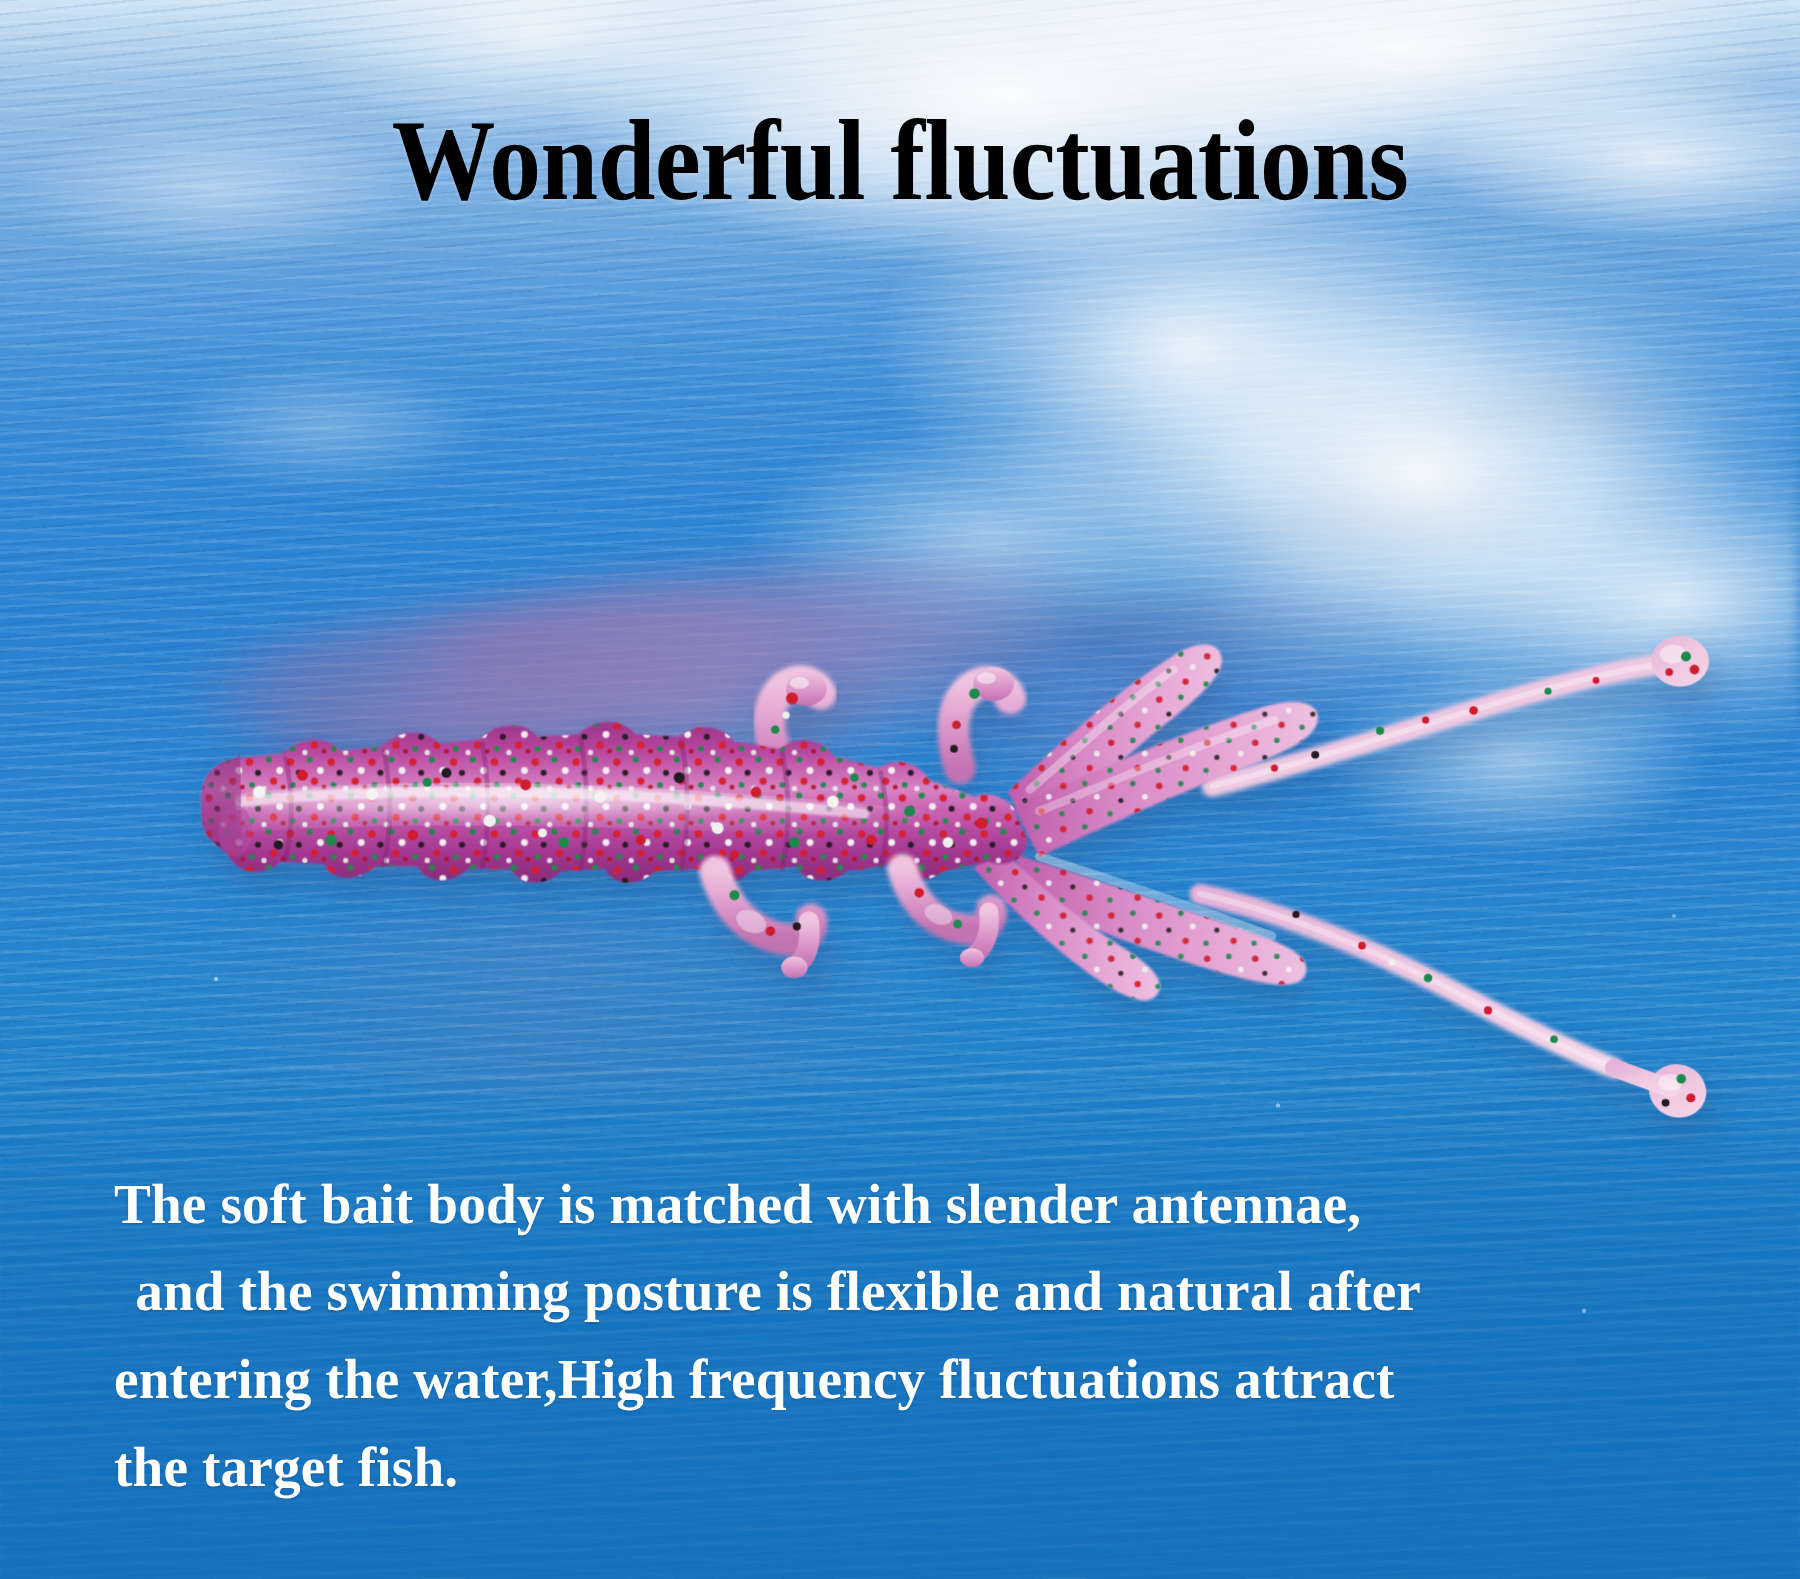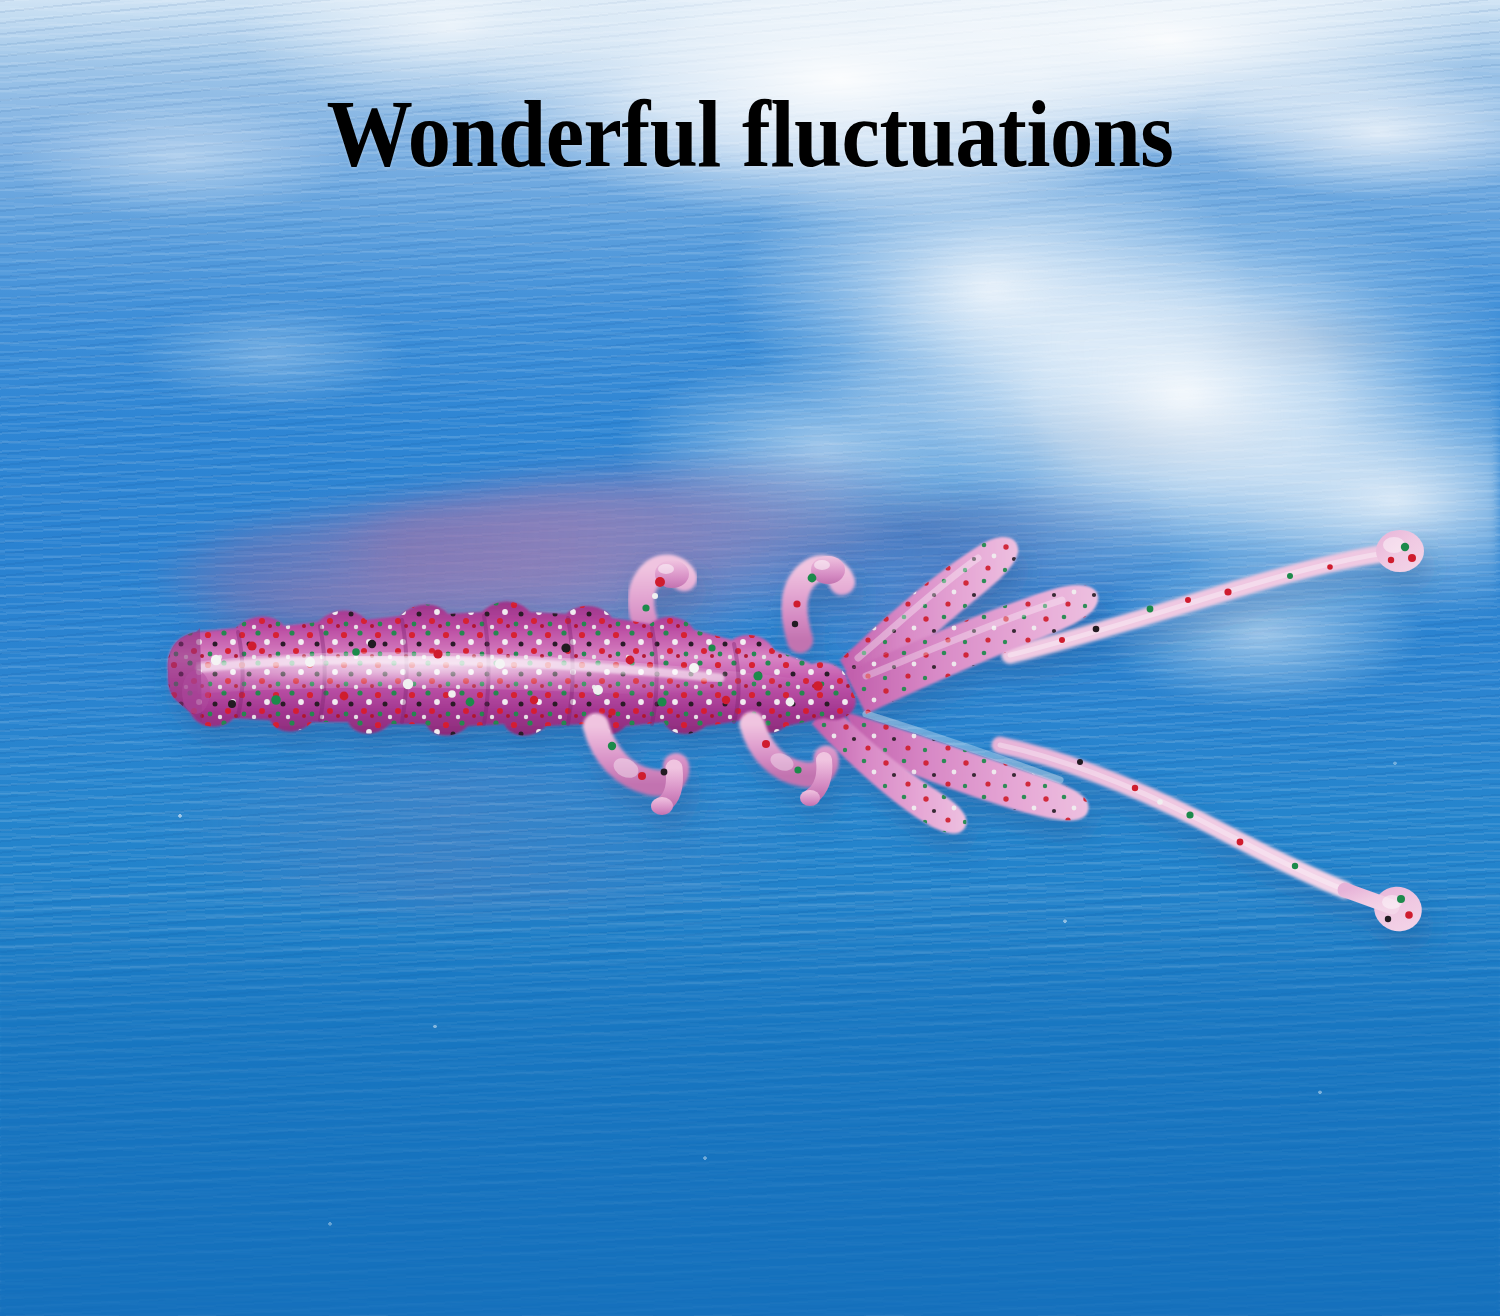--- a/index.html
+++ b/index.html
@@ -439,14 +439,20 @@
         <ellipse cx="782" cy="762" rx="12" ry="8" fill="#ffffff" opacity=".36" transform="rotate(22 782 762)"></ellipse>
         <circle cx="766" cy="744" r="4.0" fill="#cf1f2e"></circle>
         <circle cx="798" cy="770" r="3.6" fill="#1f8a4c"></circle>
       </g>
 
     </g>
   </svg>
 
   <div id="title">Wonderful fluctuations</div>
 
+  <div id="desc">
+    <span class="ln">The soft bait body is matched with slender antennae,</span>
+    <span class="ln ind">and the swimming posture is flexible and natural after</span>
+    <span class="ln">entering the water,High frequency fluctuations attract</span>
+    <span class="ln">the target fish.</span>
+  </div>
 
 </div>
 
 </body></html>

